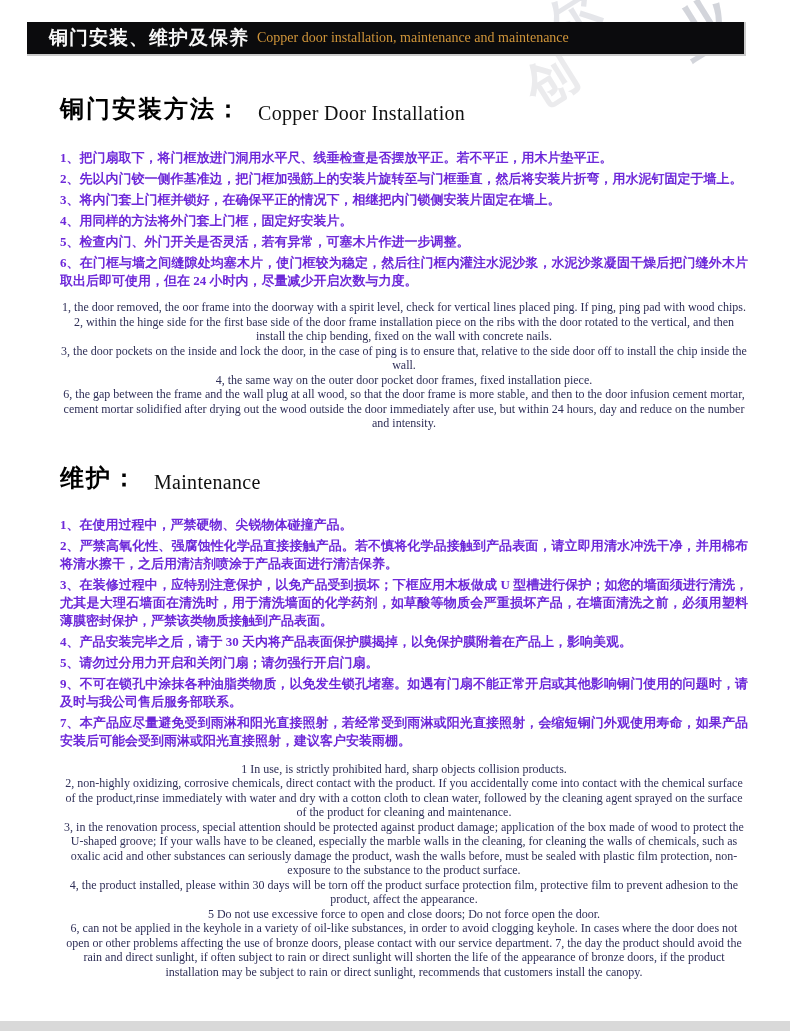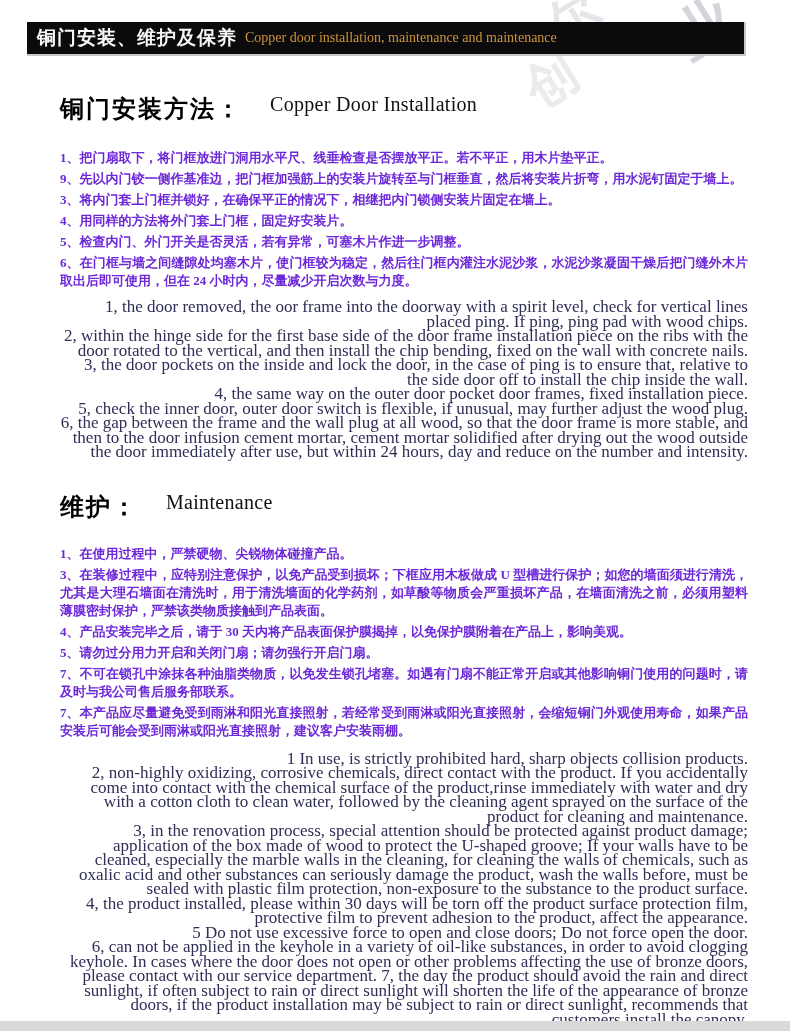--- a/index.html
+++ b/index.html
@@ -7,59 +7,59 @@
     width:790px;height:1031px;position:relative;overflow:hidden;
     background:#ffffff;
     font-family:"Liberation Serif","DejaVu Serif",serif;
   }
   
   .top-bar{
     position:absolute;left:27px;top:22px;width:719px;height:34px;
     background:#0b0b0d;
     border-right:2px solid #c9c9c9;border-bottom:2px solid #c9c9c9;
     box-sizing:border-box;
-    display:flex;align-items:center;padding-left:10px;
+    display:flex;align-items:center;padding-left:22px;
     z-index:2;
   }
   .top-bar .bar-zh{
     color:#f7f7f7;font-weight:bold;font-size:19px;letter-spacing:1px;
     font-family:"Liberation Serif","DejaVu Serif",serif;
   }
   .top-bar .bar-en{
     color:#d0953a;font-size:14px;margin-left:8px;
     font-family:"Liberation Serif","DejaVu Serif",serif;
   }
   
   .wm{position:absolute;z-index:1;pointer-events:none;
       font-family:"Liberation Serif","DejaVu Serif",serif;font-weight:bold;}
   
   .content{
     position:absolute;left:0;top:56px;width:790px;
     padding:0 42px 0 60px;box-sizing:border-box;z-index:3;
   }
   h2.sec-head{
-    margin:0;display:flex;align-items:flex-start;gap:28px;
+    margin:0;display:flex;align-items:flex-end;gap:16px;
   }
   h2.sec-head .h-zh{
     font-family:"Liberation Sans","DejaVu Sans",sans-serif;
     font-weight:bold;font-size:24px;color:#000;letter-spacing:2px;
   }
   h2.sec-head .h-en{
     font-family:"Liberation Serif","DejaVu Serif",serif;
     font-weight:normal;font-size:20px;color:#101010;letter-spacing:0.3px;
   }
   .zh-list p{
     margin:0 0 3px 0;
     font-size:13px;font-weight:bold;color:#6d28d9;line-height:18px;
     text-align:justify;
   }
   .en-list p{
     margin:0;
-    font-size:17px;color:#2e2e57;line-height:14.5px;
-    text-align:right;
+    font-size:12px;color:#2e2e57;line-height:14.5px;
+    text-align:center;
   }
   
   #sec-install{margin-top:37px;}
   #sec-install .zh-list{margin-top:24px;}
   #sec-install .en-list{margin-top:10px;}
   #sec-maintain{margin-top:31px;}
   #sec-maintain .zh-list{margin-top:22px;}
   #sec-maintain .en-list{margin-top:12px;}
   #sec-care{margin-top:39px;}
   
@@ -84,47 +84,47 @@
 
 <div class="content">
 
   <section id="sec-install">
     <h2 class="sec-head">
       <span class="h-zh">铜门安装方法：</span>
       <span class="h-en">Copper Door Installation</span>
     </h2>
     <div class="zh-list">
         <p>1、把门扇取下，将门框放进门洞用水平尺、线垂检查是否摆放平正。若不平正，用木片垫平正。</p>
-        <p>9、先以内门铰一侧作基准边，把门框加强筋上的安装片旋转至与门框垂直，然后将安装片折弯，用水泥钉固定于墙上。</p>
+        <p>2、先以内门铰一侧作基准边，把门框加强筋上的安装片旋转至与门框垂直，然后将安装片折弯，用水泥钉固定于墙上。</p>
         <p>3、将内门套上门框并锁好，在确保平正的情况下，相继把内门锁侧安装片固定在墙上。</p>
         <p>4、用同样的方法将外门套上门框，固定好安装片。</p>
         <p>5、检查内门、外门开关是否灵活，若有异常，可塞木片作进一步调整。</p>
         <p>6、在门框与墙之间缝隙处均塞木片，使门框较为稳定，然后往门框内灌注水泥沙浆，水泥沙浆凝固干燥后把门缝外木片取出后即可使用，但在 24 小时内，尽量减少开启次数与力度。</p>
       </div>
     <div class="en-list">
         <p>1, the door removed, the oor frame into the doorway with a spirit level, check for vertical lines placed ping. If ping, ping pad with wood chips.</p>
         <p>2, within the hinge side for the first base side of the door frame installation piece on the ribs with the door rotated to the vertical, and then install the chip bending, fixed on the wall with concrete nails.</p>
         <p>3, the door pockets on the inside and lock the door, in the case of ping is to ensure that, relative to the side door off to install the chip inside the wall.</p>
         <p>4, the same way on the outer door pocket door frames, fixed installation piece.</p>
-        <p>5, check the inner door, outer door switch is flexible, if unusual, may further adjust the wood plug.</p>
         <p>6, the gap between the frame and the wall plug at all wood, so that the door frame is more stable, and then to the door infusion cement mortar, cement mortar solidified after drying out the wood outside the door immediately after use, but within 24 hours, day and reduce on the number and intensity.</p>
       </div>
   </section>
 
   <section id="sec-maintain">
     <h2 class="sec-head">
       <span class="h-zh">维护：</span>
       <span class="h-en">Maintenance</span>
     </h2>
     <div class="zh-list">
         <p>1、在使用过程中，严禁硬物、尖锐物体碰撞产品。</p>
+        <p>2、严禁高氧化性、强腐蚀性化学品直接接触产品。若不慎将化学品接触到产品表面，请立即用清水冲洗干净，并用棉布将清水擦干，之后用清洁剂喷涂于产品表面进行清洁保养。</p>
         <p>3、在装修过程中，应特别注意保护，以免产品受到损坏；下框应用木板做成 U 型槽进行保护；如您的墙面须进行清洗，尤其是大理石墙面在清洗时，用于清洗墙面的化学药剂，如草酸等物质会严重损坏产品，在墙面清洗之前，必须用塑料薄膜密封保护，严禁该类物质接触到产品表面。</p>
         <p>4、产品安装完毕之后，请于 30 天内将产品表面保护膜揭掉，以免保护膜附着在产品上，影响美观。</p>
         <p>5、请勿过分用力开启和关闭门扇；请勿强行开启门扇。</p>
-        <p>7、不可在锁孔中涂抹各种油脂类物质，以免发生锁孔堵塞。如遇有门扇不能正常开启或其他影响铜门使用的问题时，请及时与我公司售后服务部联系。</p>
+        <p>9、不可在锁孔中涂抹各种油脂类物质，以免发生锁孔堵塞。如遇有门扇不能正常开启或其他影响铜门使用的问题时，请及时与我公司售后服务部联系。</p>
         <p>7、本产品应尽量避免受到雨淋和阳光直接照射，若经常受到雨淋或阳光直接照射，会缩短铜门外观使用寿命，如果产品安装后可能会受到雨淋或阳光直接照射，建议客户安装雨棚。</p>
       </div>
     <div class="en-list">
         <p>1 In use, is strictly prohibited hard, sharp objects collision products.</p>
         <p>2, non-highly oxidizing, corrosive chemicals, direct contact with the product. If you accidentally come into contact with the chemical surface of the product,rinse immediately with water and dry with a cotton cloth to clean water, followed by the cleaning agent sprayed on the surface of the product for cleaning and maintenance.</p>
         <p>3, in the renovation process, special attention should be protected against product damage; application of the box made of wood to protect the U-shaped groove; If your walls have to be cleaned, especially the marble walls in the cleaning, for cleaning the walls of chemicals, such as oxalic acid and other substances can seriously damage the product, wash the walls before, must be sealed with plastic film protection, non-exposure to the substance to the product surface.</p>
         <p>4, the product installed, please within 30 days will be torn off the product surface protection film, protective film to prevent adhesion to the product, affect the appearance.</p>
         <p>5 Do not use excessive force to open and close doors; Do not force open the door.</p>
         <p>6, can not be applied in the keyhole in a variety of oil-like substances, in order to avoid clogging keyhole. In cases where the door does not open or other problems affecting the use of bronze doors, please contact with our service department. 7, the day the product should avoid the rain and direct sunlight, if often subject to rain or direct sunlight will shorten the life of the appearance of bronze doors, if the product installation may be subject to rain or direct sunlight, recommends that customers install the canopy.</p>
       </div>

